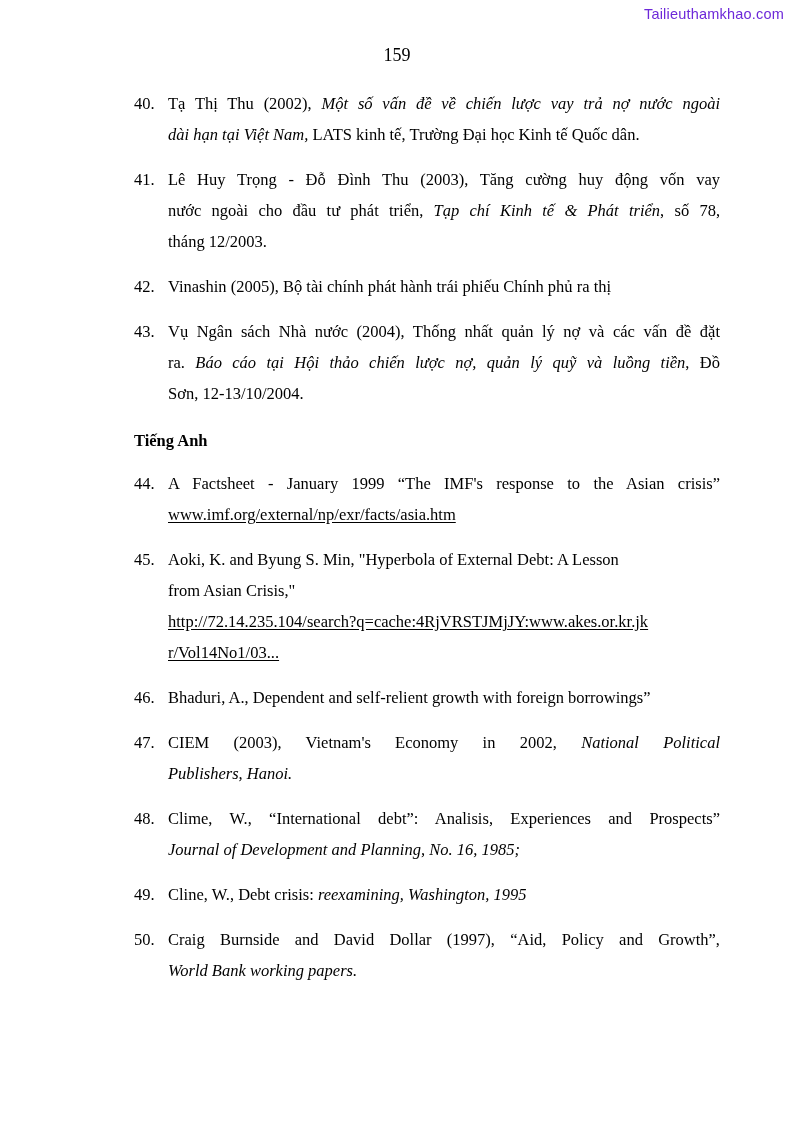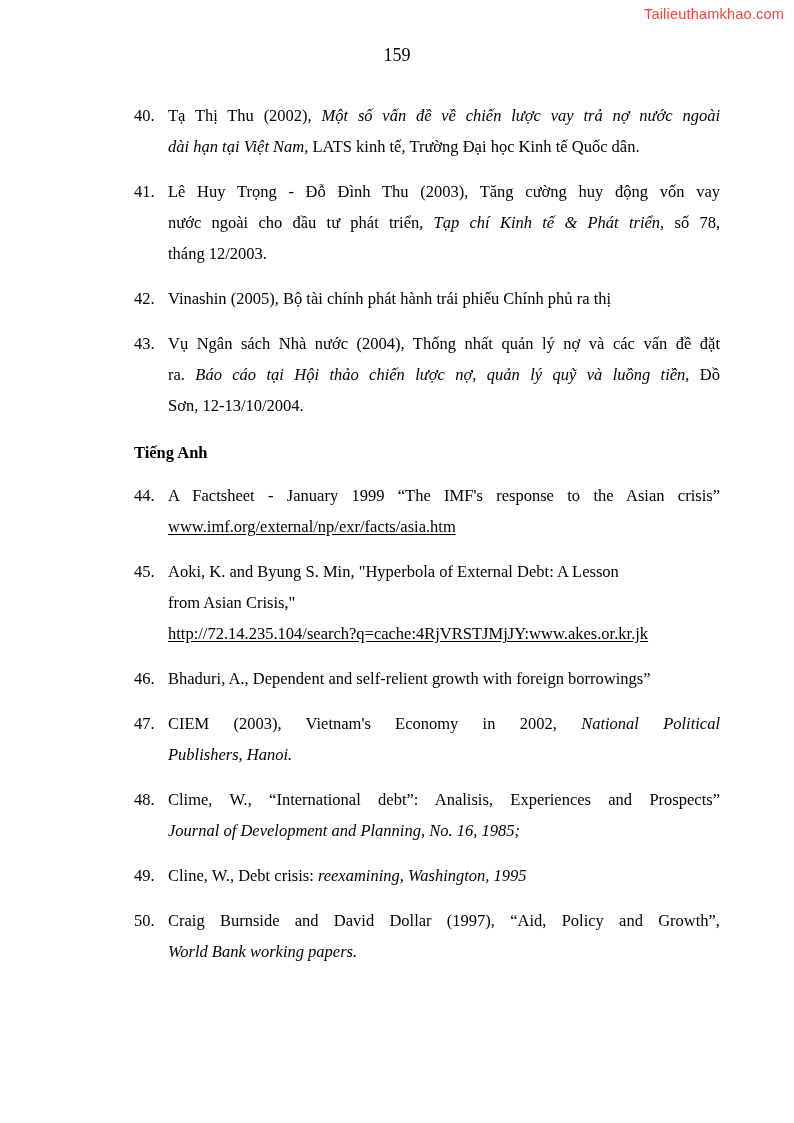--- a/index.html
+++ b/index.html
@@ -25,40 +25,40 @@
   }
 
   
   .watermark {
     position: absolute;
     top: 6px;
     right: 10px;
     font-family: "Liberation Sans", "DejaVu Sans", sans-serif;
     font-size: 14.5px;
     letter-spacing: 0.2px;
-    color: #ef4444;
+    color: #6d28d9;
     white-space: nowrap;
     user-select: none;
   }
 
   
   .page-number {
     position: absolute;
     top: 46px;
     left: 0;
     width: 794px;
     text-align: center;
     font-size: 18px;
     line-height: 1;
   }
 
   
   .content {
     position: absolute;
-    top: 100px;
+    top: 88px;
     left: 134px;
     width: 586px;
   }
 
   .ref {
     display: flex;
     align-items: flex-start;
     margin-bottom: 14px;
   }
   .ref:last-child { margin-bottom: 0; }
@@ -161,20 +161,21 @@
             <span class="line justify-line"><span> A Factsheet - January 1999 “The IMF's response to the Asian crisis”</span></span>
             <span class="line left-line"><span class="u-plain break-all">www.imf.org/external/np/exr/facts/asia.htm</span></span>
           </div>
         </div>
         <div class="ref">
           <div class="ref-num">45.</div>
           <div class="ref-body">
             <span class="line left-line"><span>Aoki, K. and Byung S. Min, "Hyperbola of External Debt: A Lesson</span></span>
             <span class="line left-line"><span>from Asian Crisis,"</span></span>
             <span class="line left-line"><span class="u-plain break-all">http://72.14.235.104/search?q=cache:4RjVRSTJMjJY:www.akes.or.kr.jk</span></span>
+            <span class="line left-line"><span class="u-plain break-all">r/Vol14No1/03...</span></span>
           </div>
         </div>
         <div class="ref">
           <div class="ref-num">46.</div>
           <div class="ref-body">
             <span class="line left-line"><span>Bhaduri, A., Dependent and self-relient growth with foreign borrowings”</span></span>
           </div>
         </div>
         <div class="ref">
           <div class="ref-num">47.</div>

